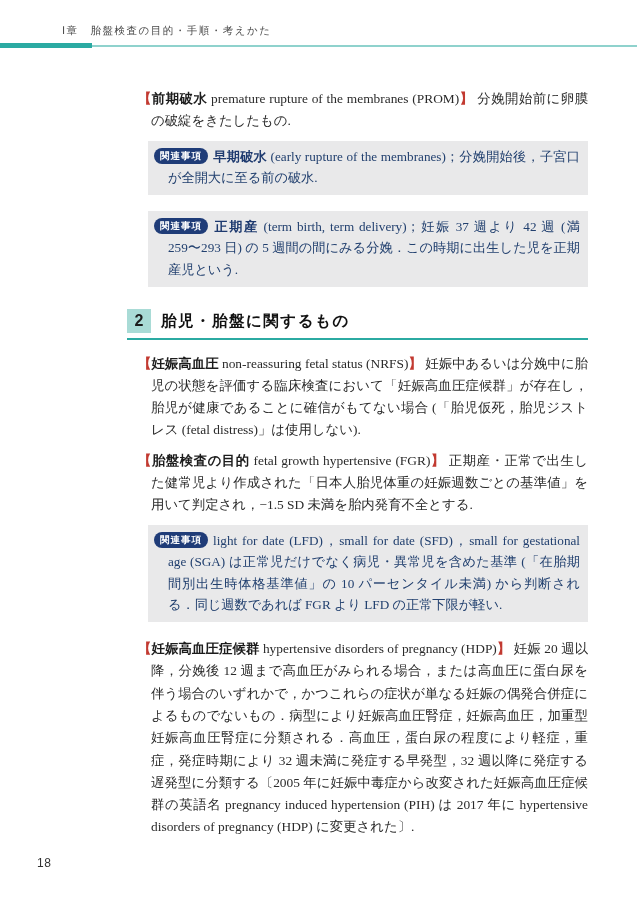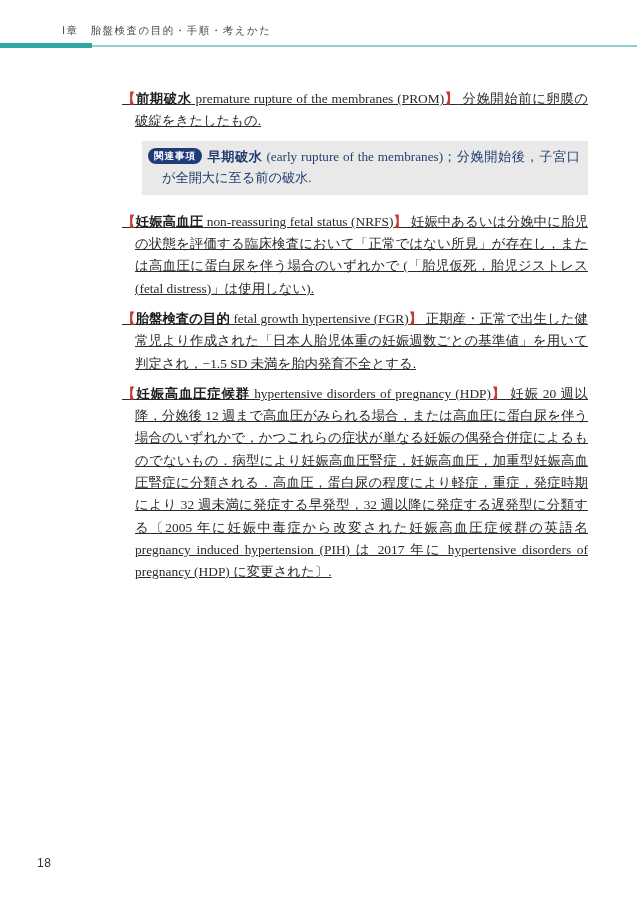--- a/index.html
+++ b/index.html
@@ -19,31 +19,31 @@
   }
   .header-rule-thick{
     position:absolute;top:43px;left:0;width:92px;height:4.5px;background:#2baaa2;
   }
   
   .content{
     position:absolute;top:88px;left:122px;width:466px;
   }
   .entry{
     font-size:13.4px;line-height:22.3px;text-align:justify;
-    margin:0 0 8px 0;padding-left:13px;text-indent:-13px;text-decoration:underline;
+    margin:0 0 8px 16px;padding-left:13px;text-indent:-13px;
   }
   .bracket{
     color:#c23a31;font-family:"Liberation Sans","DejaVu Sans",sans-serif;font-weight:700;
   }
   .term{
     font-family:"Liberation Sans","DejaVu Sans",sans-serif;font-weight:700;color:#1c1c1c;
   }
   .related-box{
     background:#e9e9ea;color:#22406f;
-    margin:0 0 16px 20px;padding:5px 8px 6px 6px;
+    margin:0 0 16px 26px;padding:5px 8px 6px 6px;
   }
   .related-text{
     font-size:13.2px;line-height:21.6px;text-align:justify;
     margin:0;padding-left:14px;text-indent:-14px;
   }
   .related-term{
     font-family:"Liberation Sans","DejaVu Sans",sans-serif;font-weight:700;color:#1e3a6f;
   }
   .badge{
     display:inline-block;background:#1f3c78;color:#ffffff;
@@ -83,23 +83,32 @@
 <div class="header-rule-thin"></div>
 <div class="header-rule-thick"></div>
 
 <div class="content">
 
   <p class="entry"><span class="bracket">【</span><span class="term">前期破水</span><span> premature rupture of the membranes (PROM)</span><span class="bracket">】</span><span> 分娩開始前に卵膜の破綻をきたしたもの.</span></p>
   <div class="related-box">
     <p class="related-text"><span class="badge">関連事項</span><span class="related-term">早期破水</span><span> (early rupture of the membranes)；分娩開始後，子宮口が全開大に至る前の破水.</span></p>
   </div>
 
+  <div class="related-box">
+    <p class="related-text"><span class="badge">関連事項</span><span class="related-term">正期産</span><span> (term birth, term delivery)；妊娠 37 週より 42 週 (満 259〜293 日) の 5 週間の間にみる分娩．この時期に出生した児を正期産児という.</span></p>
+  </div>
 
+  <div class="section-heading">
+    <span class="sec-num">2</span><span class="sec-title">胎児・胎盤に関するもの</span>
+  </div>
 
-  <p class="entry"><span class="bracket">【</span><span class="term">妊娠高血圧</span><span> non-reassuring fetal status (NRFS)</span><span class="bracket">】</span><span> 妊娠中あるいは分娩中に胎児の状態を評価する臨床検査において「正常ではない所見」が存在し，または高血圧に蛋白尿を伴う場合のいずれかで (「胎児仮死，胎児ジストレス (fetal distress)」は使用しない).</span></p>
+  <p class="entry"><span class="bracket">【</span><span class="term">妊娠高血圧</span><span> non-reassuring fetal status (NRFS)</span><span class="bracket">】</span><span> 妊娠中あるいは分娩中に胎児の状態を評価する臨床検査において「妊娠高血圧症候群」が存在し，胎児が健康であることに確信がもてない場合 (「胎児仮死，胎児ジストレス (fetal distress)」は使用しない).</span></p>
 
   <p class="entry"><span class="bracket">【</span><span class="term">胎盤検査の目的</span><span> fetal growth hypertensive (FGR)</span><span class="bracket">】</span><span> 正期産・正常で出生した健常児より作成された「日本人胎児体重の妊娠週数ごとの基準値」を用いて判定され，−1.5 SD 未満を胎内発育不全とする.</span></p>
+  <div class="related-box">
+    <p class="related-text"><span class="badge">関連事項</span><span class="related-term"></span><span>light for date (LFD)，small for date (SFD)，small for gestational age (SGA) は正常児だけでなく病児・異常児を含めた基準 (「在胎期間別出生時体格基準値」の 10 パーセンタイル未満) から判断される．同じ週数であれば FGR より LFD の正常下限が軽い.</span></p>
+  </div>
 
   <p class="entry"><span class="bracket">【</span><span class="term">妊娠高血圧症候群</span><span> hypertensive disorders of pregnancy (HDP)</span><span class="bracket">】</span><span> 妊娠 20 週以降，分娩後 12 週まで高血圧がみられる場合，または高血圧に蛋白尿を伴う場合のいずれかで，かつこれらの症状が単なる妊娠の偶発合併症によるものでないもの．病型により妊娠高血圧腎症，妊娠高血圧，加重型妊娠高血圧腎症に分類される．高血圧，蛋白尿の程度により軽症，重症，発症時期により 32 週未満に発症する早発型，32 週以降に発症する遅発型に分類する〔2005 年に妊娠中毒症から改変された妊娠高血圧症候群の英語名 pregnancy induced hypertension (PIH) は 2017 年に hypertensive disorders of pregnancy (HDP) に変更された〕.</span></p>
 
 </div>
 
 <div class="page-number">18</div>
 
 </body></html>

